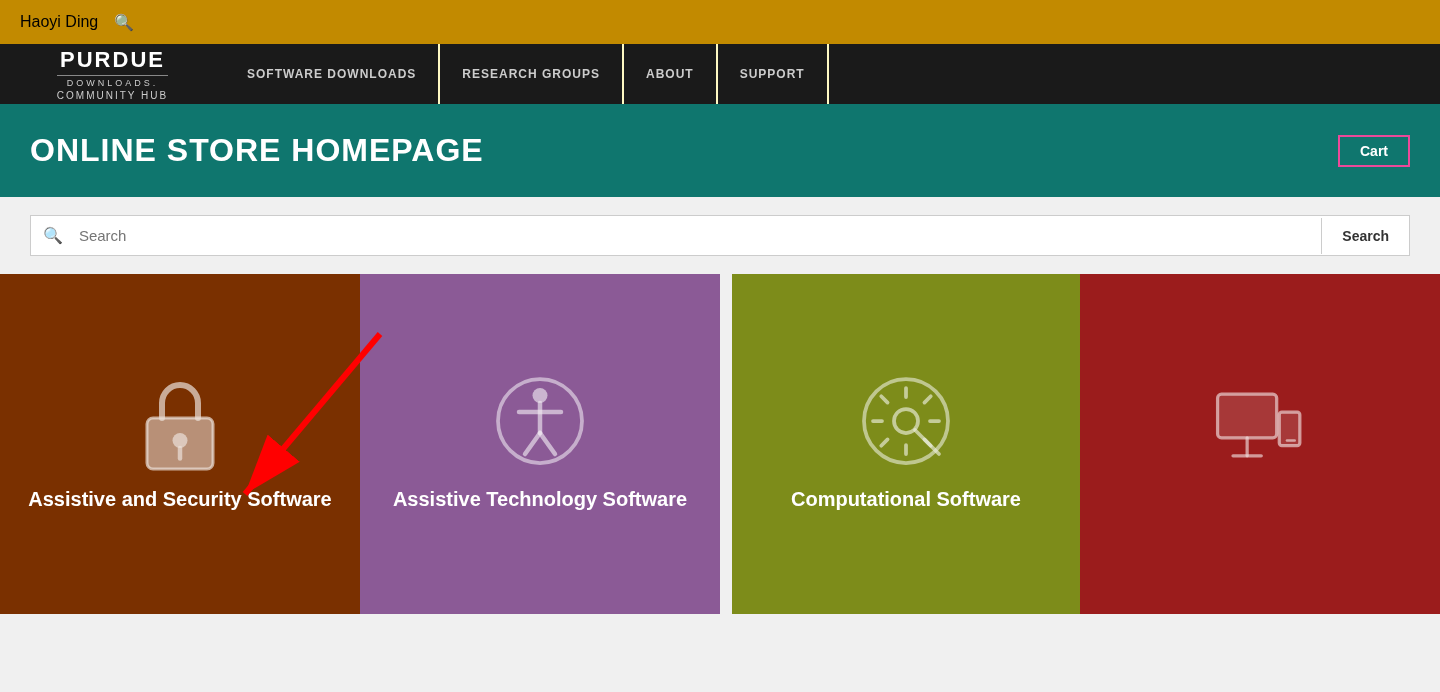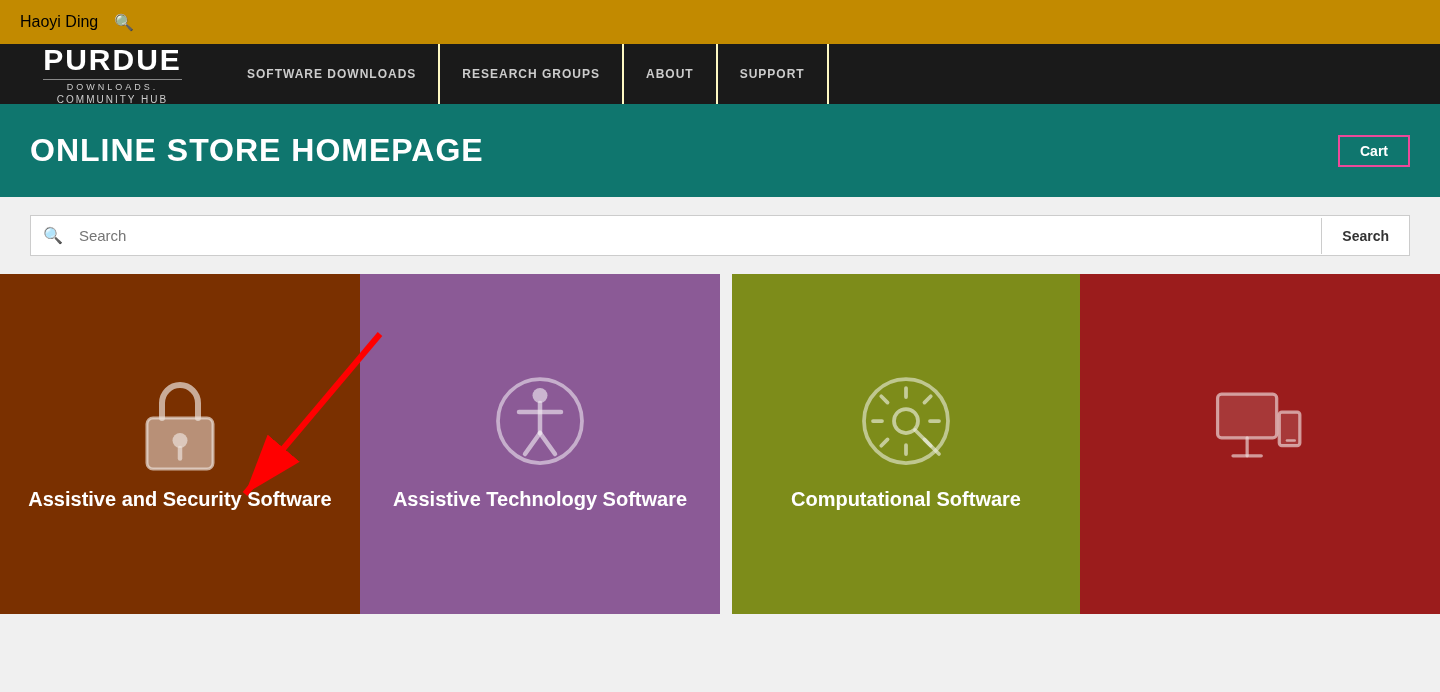--- a/index.html
+++ b/index.html
@@ -30,21 +30,21 @@
       display: flex;
       align-items: center;
       justify-content: center;
       padding: 8px 16px;
     }
     #logo-text {
       color: #fff;
       text-align: center;
     }
     #logo-text .purdue-line {
-      font-size: 30px;
+      font-size: 22px;
       font-weight: bold;
       letter-spacing: 2px;
       border-bottom: 1px solid #888;
       padding-bottom: 2px;
       margin-bottom: 2px;
       text-align: center;
     }
     #logo-text .university-line {
       font-size: 9px;
       letter-spacing: 3px;

